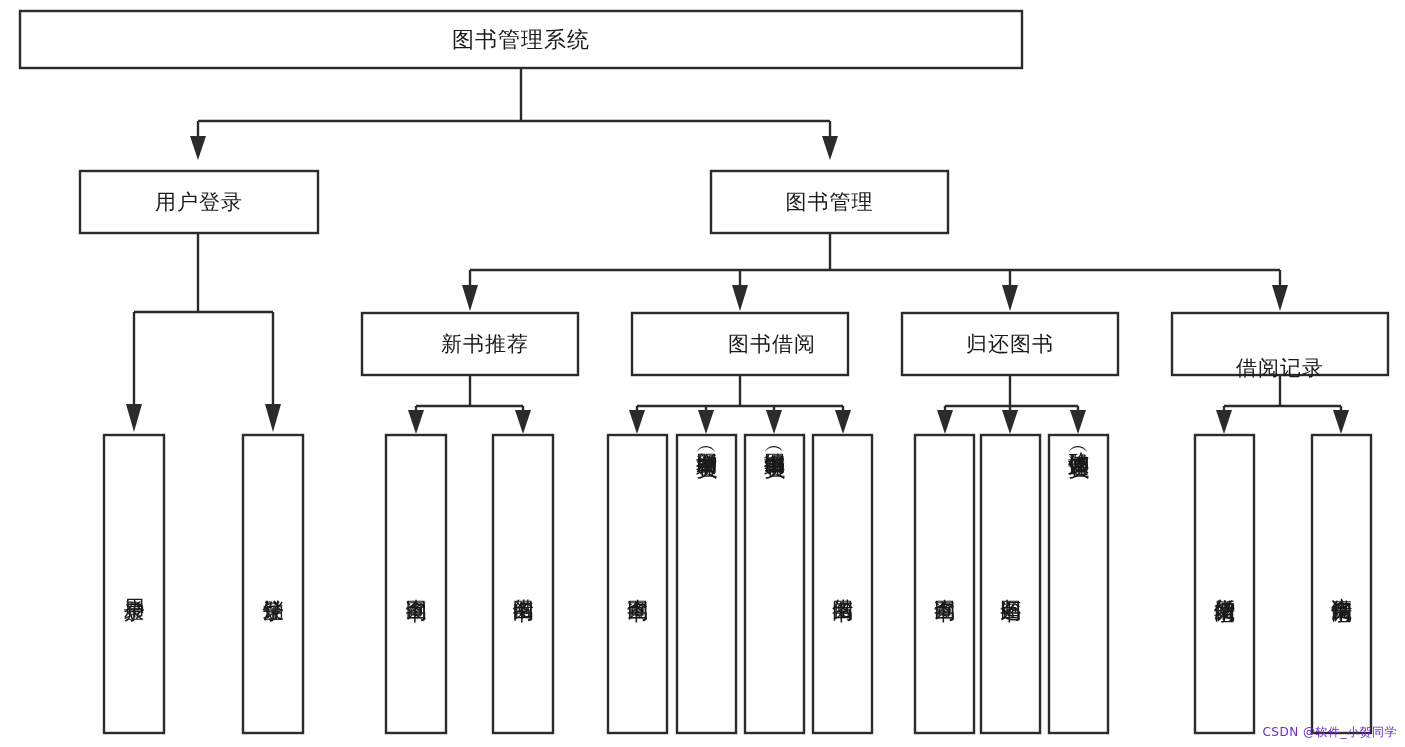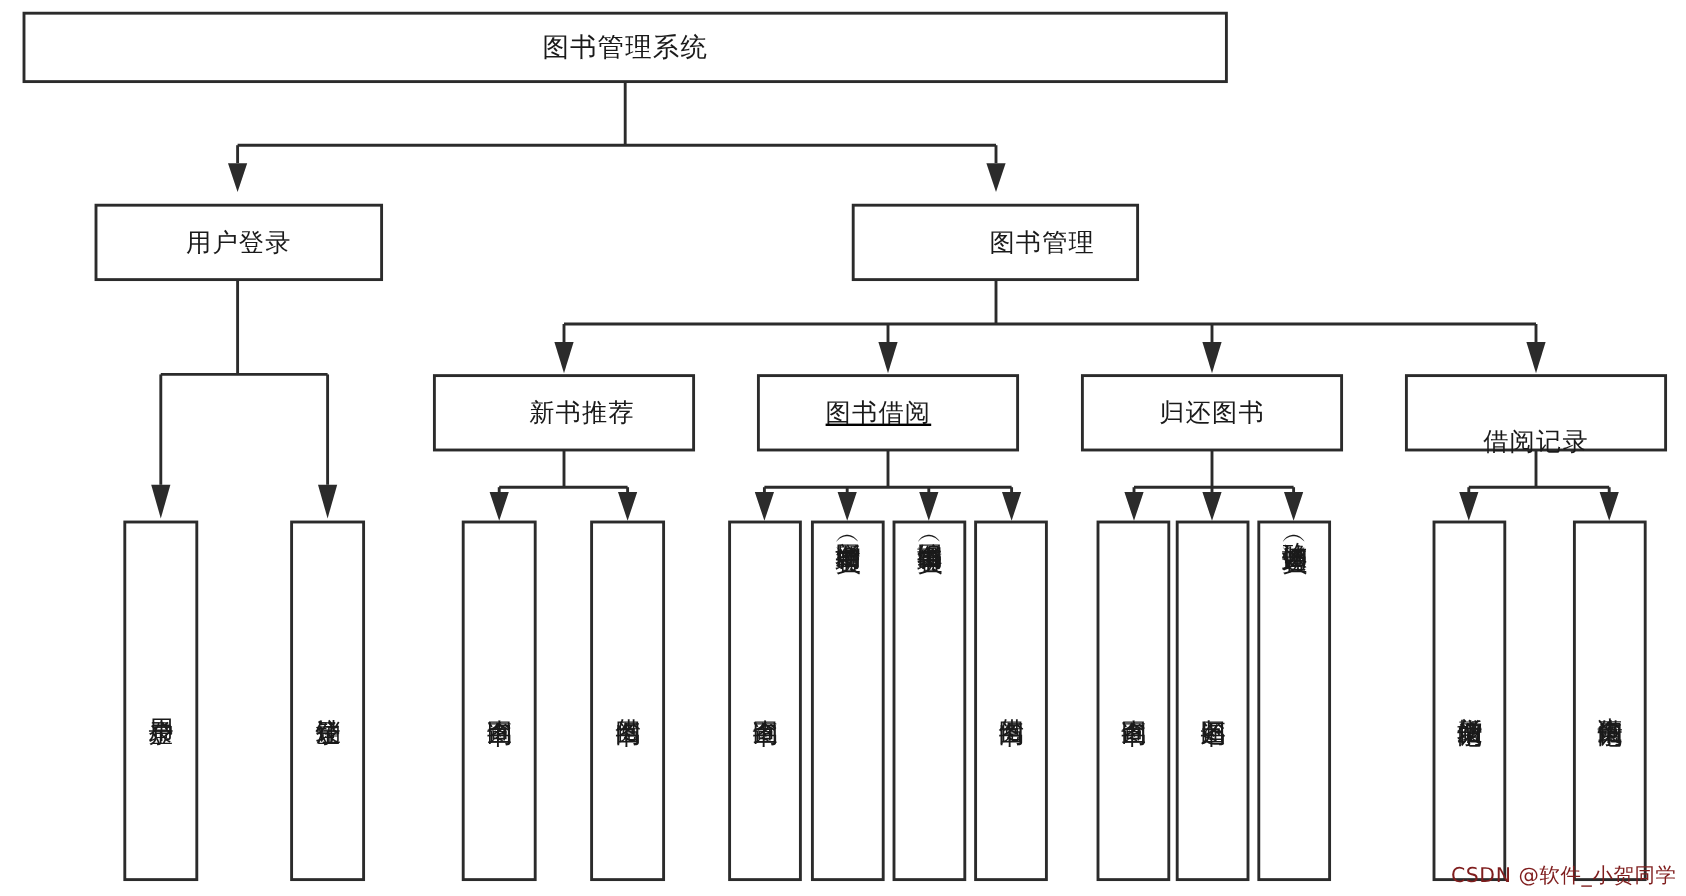--- a/index.html
+++ b/index.html
@@ -74,22 +74,22 @@
     white-space: nowrap;
   }
   .title-text {
     font-size: 22px;
   }
   #watermark {
     position: absolute;
     right: 8px;
     bottom: 6px;
     font-family: "DejaVu Sans", "Liberation Sans", sans-serif;
-    font-size: 17px;
-    color: #7f1d1d;
+    font-size: 12px;
+    color: #6d28d9;
     white-space: nowrap;
     letter-spacing: 0.5px;
   }
 </style>
 </head>
 <body>
 
 <div id="diagram-root">
 
   <svg class="flow" viewBox="0 0 1405 747">
@@ -197,29 +197,29 @@
   </svg>
 
   <div class="horiz-text-wrap" style="left:20px; top:11px; width:1002px; height:57px;">
     <span class="horiz-text title-text">图书管理系统</span>
   </div>
 
   <div class="horiz-text-wrap" style="left:80px; top:171px; width:238px; height:62px;">
     <span class="horiz-text">用户登录</span>
   </div>
 
-  <div class="horiz-text-wrap" style="left:711px; top:171px; width:237px; height:62px;padding-left:39px;">
+  <div class="horiz-text-wrap" style="left:711px; top:171px; width:237px; height:62px;">
     <span class="horiz-text">图书管理</span>
   </div>
 
   <div class="horiz-text-wrap" style="left:377px; top:313px; width:216px; height:62px;">
     <span class="horiz-text">新书推荐</span>
   </div>
 
-  <div class="horiz-text-wrap" style="left:624px; top:313px; width:216px; height:62px;text-decoration:underline;">
+  <div class="horiz-text-wrap" style="left:664px; top:313px; width:216px; height:62px;">
     <span class="horiz-text">图书借阅</span>
   </div>
 
   <div class="horiz-text-wrap" style="left:902px; top:313px; width:216px; height:62px;">
     <span class="horiz-text">归还图书</span>
   </div>
 
   <div class="horiz-text-wrap" style="left:1172px; top:313px; width:216px; height:62px;margin-top:24px;">
     <span class="horiz-text">借阅记录</span>
   </div>

